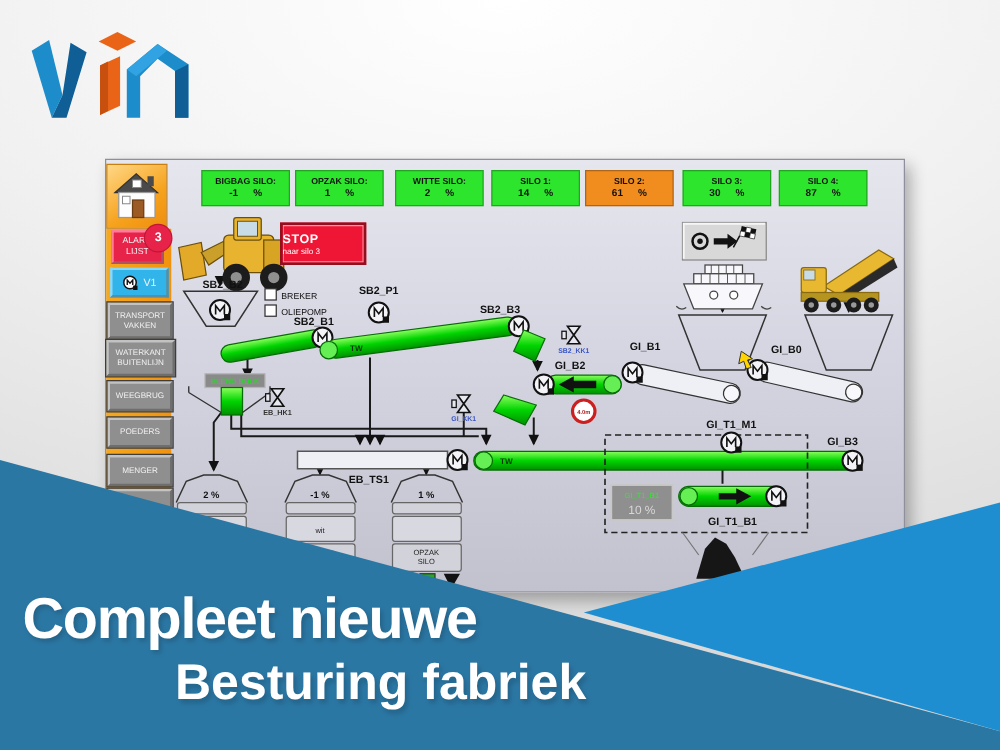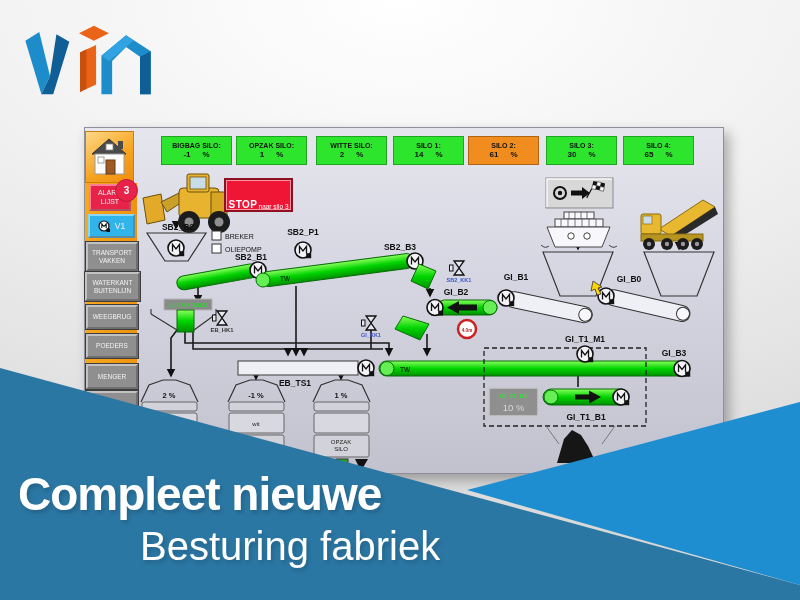--- a/index.html
+++ b/index.html
@@ -28,28 +28,28 @@
        white-space:pre-line;font-weight:normal;color:#f2f2f2;font-size:6.5px;line-height:1.2;z-index:2;cursor:pointer}
   .gray{background:#8f8f8f;left:1px;width:48px;border:2px outset #c2c2c2;outline:1px solid #3d3d3d}
   .alarm{left:4px;top:56px;width:38px;height:23px;background:#e8234a;border:2px outset #ff7d95;font-size:7px}
   .badge{position:absolute;left:30px;top:51px;width:21px;height:21px;border-radius:50%;background:#e8234a;
          border:1px solid #c01638;color:#fff;display:flex;align-items:center;justify-content:center;
          font-size:10px;font-weight:bold;z-index:3}
   .v1{left:3px;top:86px;width:43px;height:20px;background:#30b4ea;border:2px outset #8ad6f5;font-size:8.5px;gap:4px}
   
   .stop{position:absolute;left:139px;top:50px;width:65px;height:30px;z-index:2;cursor:pointer;
         background:#ee1634;border:2px solid #90101f;box-shadow:inset 0 0 0 1px #ff93a3;color:#fff;
-        display:flex;flex-direction:row;align-items:flex-end;justify-content:center;gap:1px}
+        display:flex;flex-direction:column;align-items:flex-start;justify-content:center;gap:1px}
   .stop .t1{font-size:10px;font-weight:bold;letter-spacing:.5px}
   .stop .t2{font-size:6.5px}
   
   .banner{position:absolute;left:0;top:0;z-index:5;pointer-events:none}
   .hl{position:absolute;z-index:6;color:#fff;text-shadow:2px 3px 4px rgba(0,0,0,.18);white-space:nowrap}
   .h1{left:18px;top:467px;font-size:46px;font-weight:bold;letter-spacing:-1px}
-  .h2{left:140px;top:524px;font-size:40px;font-weight:normal}
+  .h2{left:140px;top:524px;font-size:40px;font-weight:bold}
   
   .lbl{font:600 8.5px "Liberation Sans",sans-serif;fill:#111;text-anchor:middle}
   .lblcb{font:400 7px "Liberation Sans",sans-serif;fill:#111}
   .lblv{font:600 5.5px "Liberation Sans",sans-serif;fill:#3a56c8;text-anchor:middle}
   .lblvd{font:600 5.8px "Liberation Sans",sans-serif;fill:#333;text-anchor:middle}
   .tw{font:600 6.5px "Liberation Sans",sans-serif;fill:#063806;text-anchor:middle}
   .pct{font:700 7.5px "Liberation Sans",sans-serif;fill:#111;text-anchor:middle}
   .sillbl{font:400 6px "Liberation Sans",sans-serif;fill:#222;text-anchor:middle}
   .blend{font:700 6px "Liberation Sans",sans-serif;fill:#2bd62b;text-anchor:middle}
   .ibt{font:700 6px "Liberation Sans",sans-serif;fill:#35e035;text-anchor:middle}
@@ -121,21 +121,21 @@
   <div class="sbox g" style="left:461px">
       <div class="sl">SILO 3:</div>
       <div class="sv">
         <span>30</span>
         <span>%</span>
       </div>
     </div>
   <div class="sbox g" style="left:538px">
       <div class="sl">SILO 4:</div>
       <div class="sv">
-        <span>65</span>
+        <span>87</span>
         <span>%</span>
       </div>
     </div>
 
   <div class="sbarbg"></div>
   <div class="btn alarm">ALARM
 LIJST</div>
   <div class="badge">3</div>
   <div class="btn v1">
     <svg width="13" height="13" viewBox="0 0 13 13">

